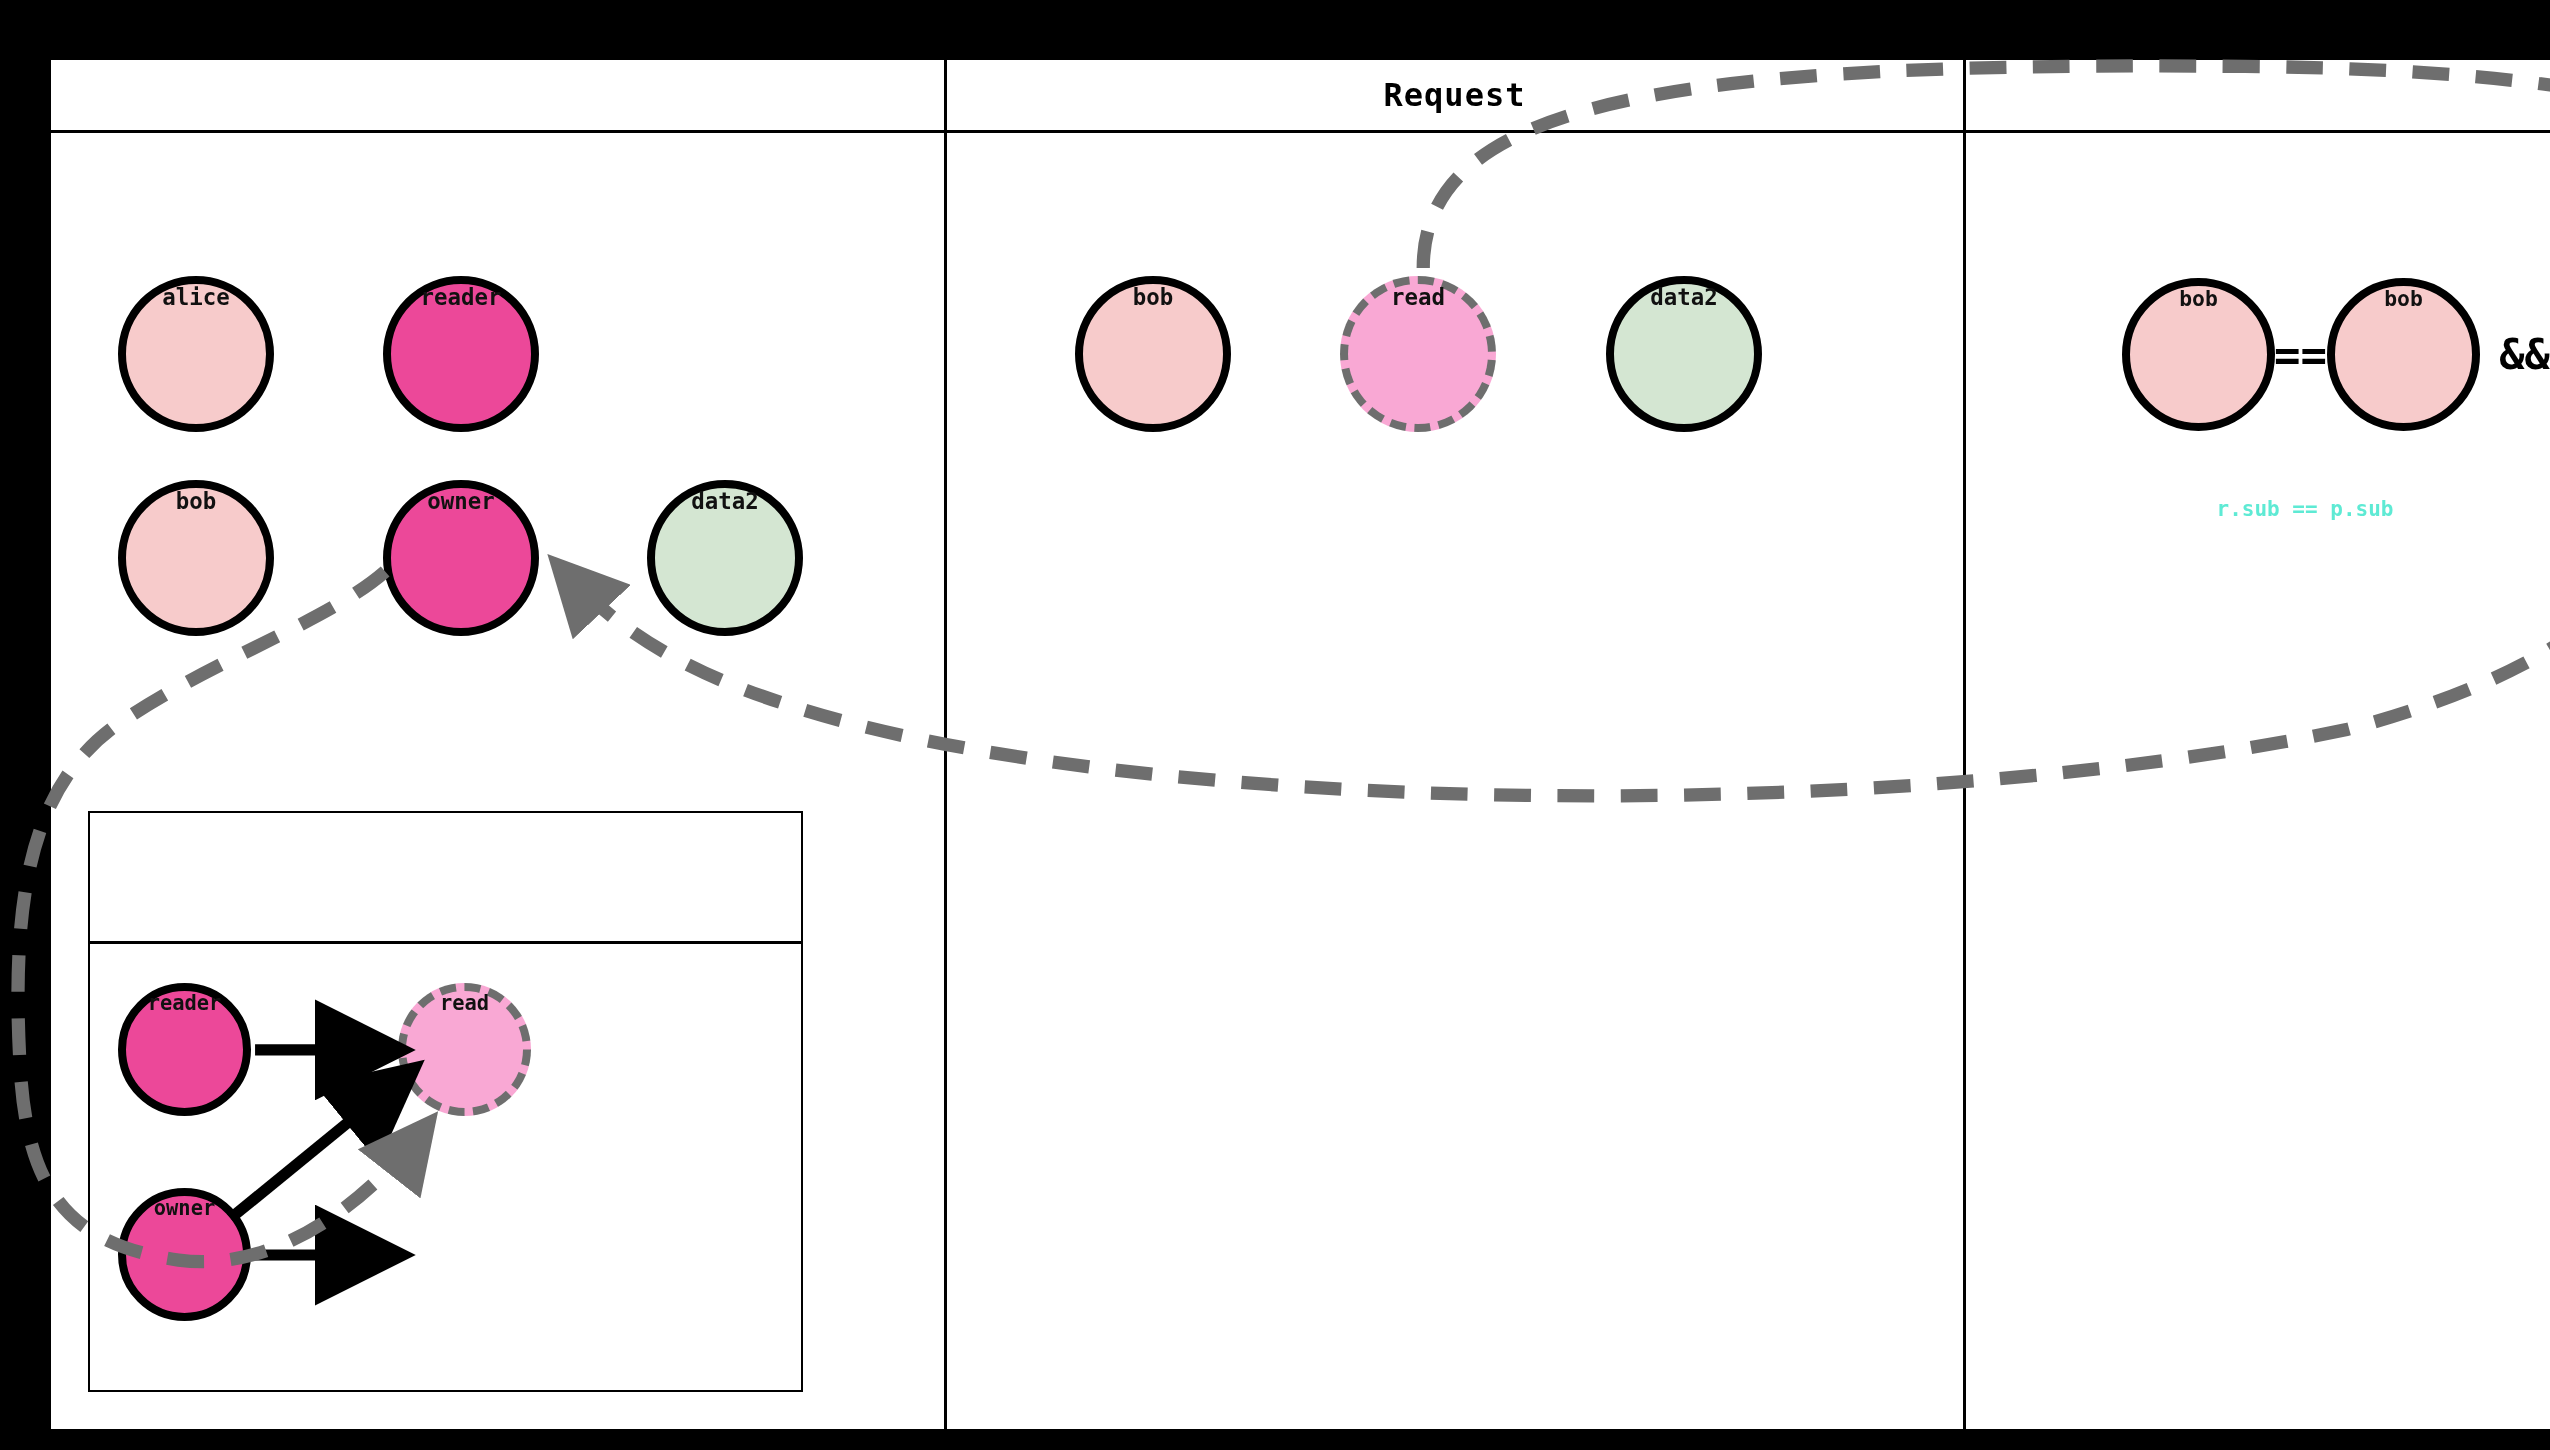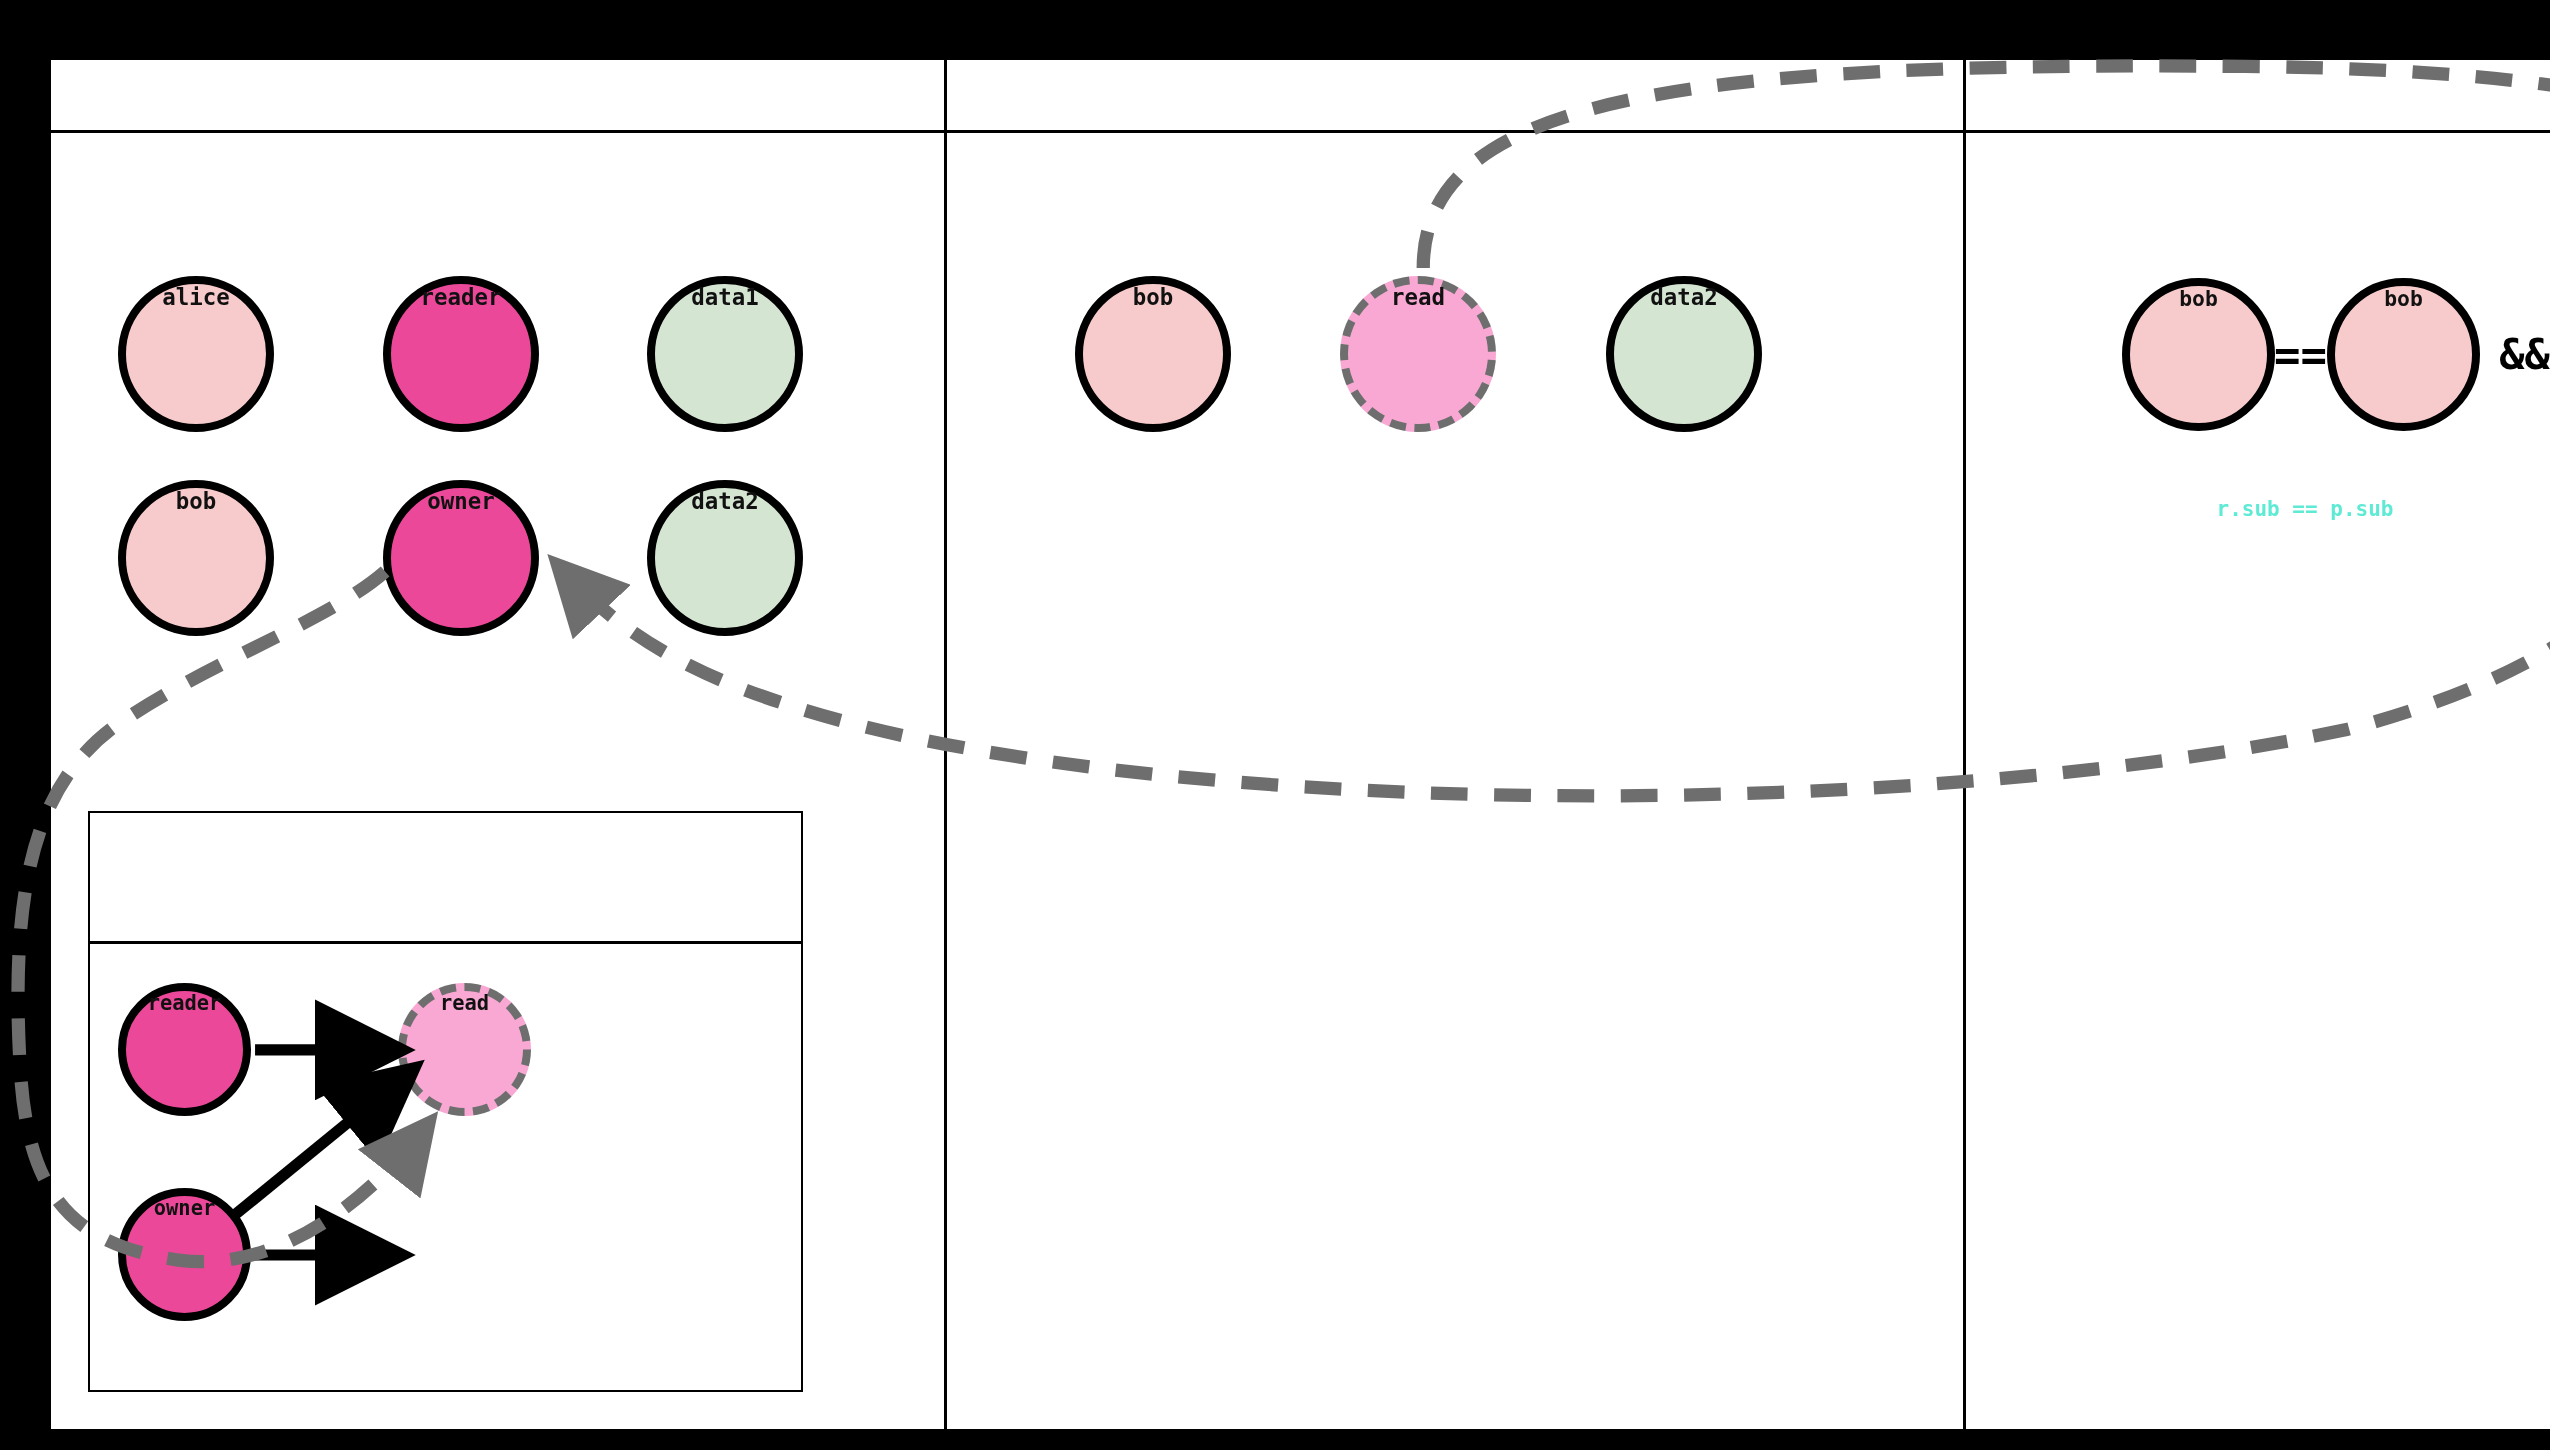--- a/index.html
+++ b/index.html
@@ -23,34 +23,32 @@
   .subbox{position:absolute;border:2.6px solid #000;background:#fff;box-sizing:border-box;}
   .subtitle{position:absolute;font-weight:bold;font-size:26.5px;color:#000;display:flex;align-items:center;}
   .subdivline{position:absolute;height:2.6px;background:#000;}
 </style>
 </head>
 <body>
 
 <div id="stage">
   <div id="canvas"></div>
 
+  <div class="colhead" style="left:946px;width:1017px;">Request</div>
   <div class="colhead" style="left:1965px;width:1585px;">Matching</div>
 
   <div class="hdiv" style="left:51px;top:130px;width:3499px;"></div>
   <div class="vdiv" style="left:944px;height:1369px;"></div>
   <div class="vdiv" style="left:1963px;height:1369px;"></div>
 
   <div class="node n-pink" style="left:118px;top:276px;width:156px;height:156px;font-size:22.4px;">
       <span>alice</span>
     </div>
   <div class="node n-yellow" style="left:383px;top:276px;width:156px;height:156px;font-size:22.4px;">
       <span>reader</span>
-    </div>
-  <div class="node n-green" style="left:647px;top:276px;width:156px;height:156px;font-size:22.4px;">
-      <span>data1</span>
     </div>
 
   <div class="node n-pink" style="left:118px;top:480px;width:156px;height:156px;font-size:22.4px;">
       <span>bob</span>
     </div>
   <div class="node n-yellow" style="left:383px;top:480px;width:156px;height:156px;font-size:22.4px;">
       <span>owner</span>
     </div>
   <div class="node n-green" style="left:647px;top:480px;width:156px;height:156px;font-size:22.4px;">
       <span>data2</span>

